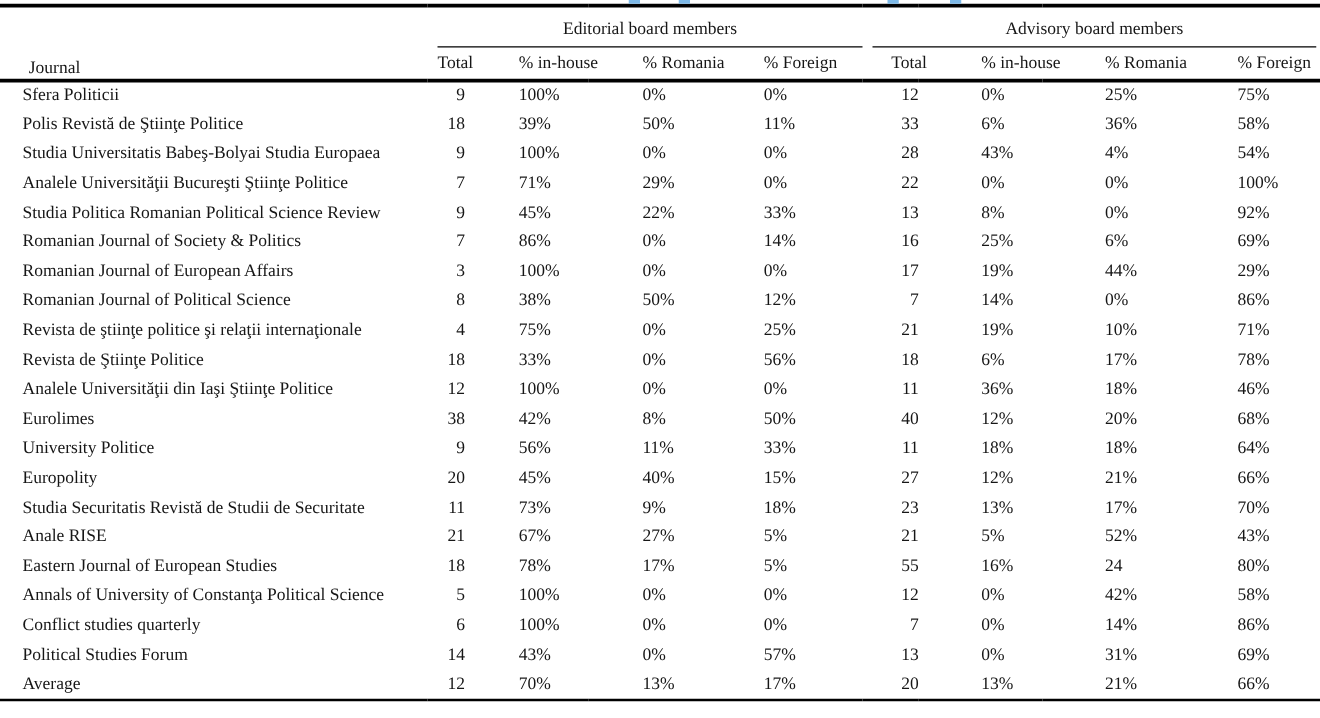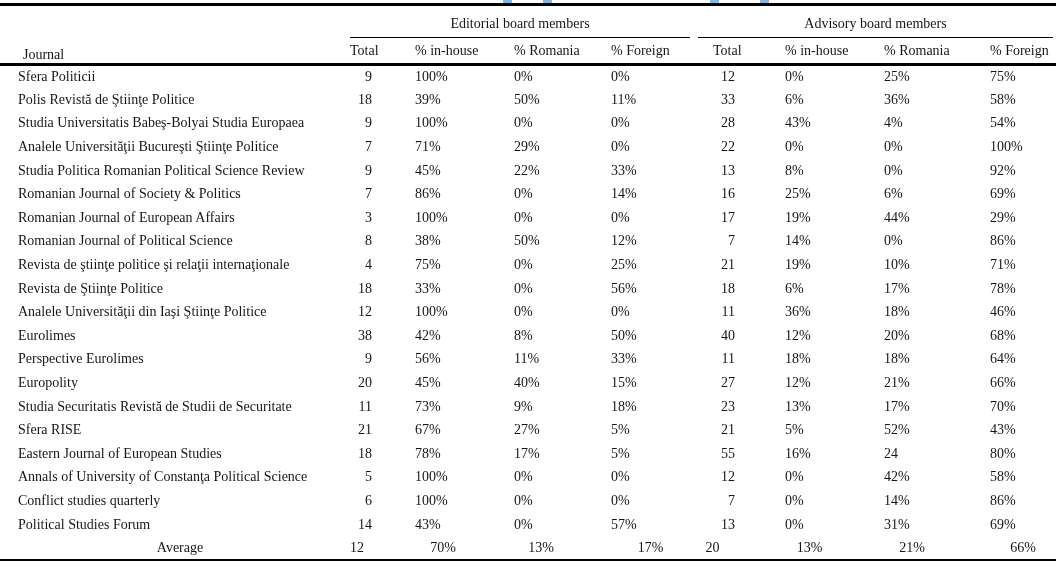--- a/index.html
+++ b/index.html
@@ -65,21 +65,21 @@
     height: 25px;
     border-bottom: 3px solid #000;
   }
   th.sub-ed-total { padding-left: 8px; }
   th.sub-adv-total { padding-left: 23px; }
   .pl-ed { padding-left: 43px; }
   .pl-adv { padding-left: 50px; }
   tbody tr { height: 23.6px; }
   tbody td.journal { padding-left: 18px; }
   tbody td.num { text-align: right; }
-  tbody tr:last-child td { border-bottom: 2px solid #000; text-align: center; }
+  tbody tr:last-child td { border-bottom: 2px solid #000; }
 </style>
 </head>
 <body>
 
 <div class="page">
   <div class="artifact" style="left:503px;"></div>
   <div class="artifact" style="left:543px;"></div>
   <div class="artifact" style="left:710px;"></div>
   <div class="artifact" style="left:760px;"></div>
 
@@ -247,21 +247,21 @@
           <td class="num">38</td>
           <td class="pl-ed">42%</td>
           <td class="pl-ed">8%</td>
           <td class="pl-ed">50%</td>
           <td class="num">40</td>
           <td class="pl-adv">12%</td>
           <td class="pl-adv">20%</td>
           <td class="pl-adv">68%</td>
         </tr>
         <tr>
-          <td class="journal">Perspective Eurolimes</td>
+          <td class="journal">University Politice</td>
           <td class="num">9</td>
           <td class="pl-ed">56%</td>
           <td class="pl-ed">11%</td>
           <td class="pl-ed">33%</td>
           <td class="num">11</td>
           <td class="pl-adv">18%</td>
           <td class="pl-adv">18%</td>
           <td class="pl-adv">64%</td>
         </tr>
         <tr>
@@ -280,21 +280,21 @@
           <td class="num">11</td>
           <td class="pl-ed">73%</td>
           <td class="pl-ed">9%</td>
           <td class="pl-ed">18%</td>
           <td class="num">23</td>
           <td class="pl-adv">13%</td>
           <td class="pl-adv">17%</td>
           <td class="pl-adv">70%</td>
         </tr>
         <tr>
-          <td class="journal">Sfera RISE</td>
+          <td class="journal">Anale RISE</td>
           <td class="num">21</td>
           <td class="pl-ed">67%</td>
           <td class="pl-ed">27%</td>
           <td class="pl-ed">5%</td>
           <td class="num">21</td>
           <td class="pl-adv">5%</td>
           <td class="pl-adv">52%</td>
           <td class="pl-adv">43%</td>
         </tr>
         <tr>

